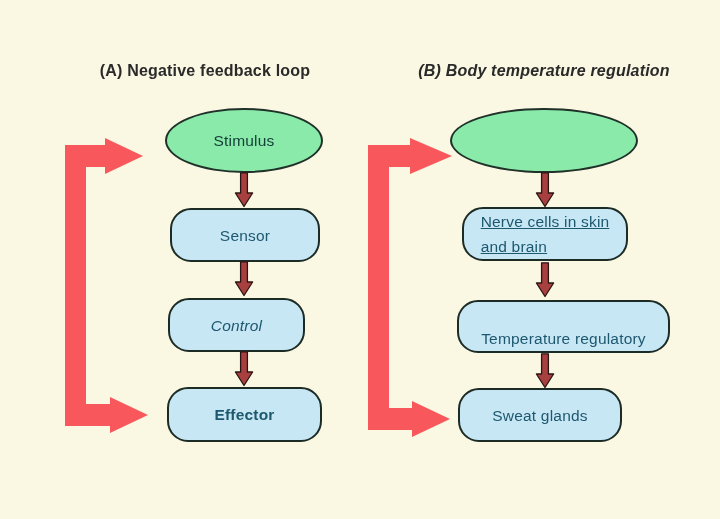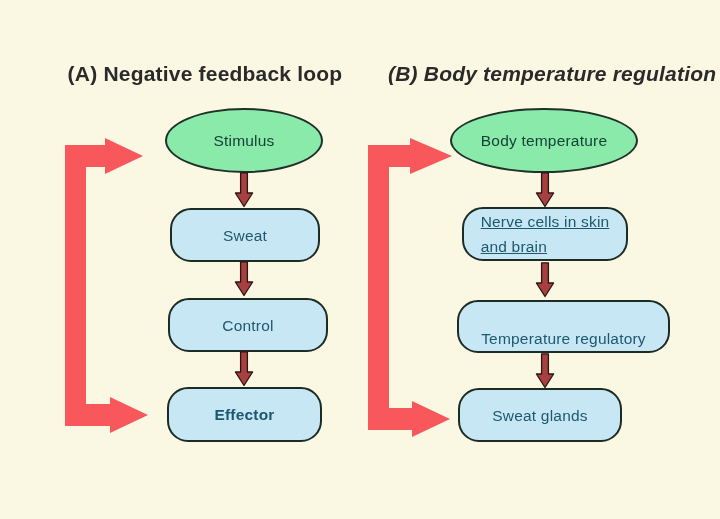--- a/index.html
+++ b/index.html
@@ -5,21 +5,21 @@
   html,body{margin:0;padding:0;}
   body{font-family:"Liberation Sans","DejaVu Sans",sans-serif;}
   .canvas{
     position:relative;
     width:720px;height:519px;
     background:#faf7e2;
     overflow:hidden;
   }
   .title{
     position:absolute;
-    font-size:21px;
+    font-size:16px;
     font-weight:bold;
     color:#2a2a2a;
     text-align:center;
     letter-spacing:.2px;
     white-space:nowrap;
   }
   .title-a{left:60px;top:62px;width:290px;}
   .title-b{left:388px;top:62px;width:312px;font-style:italic;}
 
   .node{
@@ -43,21 +43,21 @@
     background:#c8e7f5;
     border:2.5px solid #1d2b25;
     color:#1d586e;
   }
   .node .lines{width:fit-content;text-align:left;}
   .node.center-text .lines{text-align:left;}
 
   
   .n-stimulus{left:165px;top:108px;width:158px;height:65px;}
   .n-sensor  {left:170px;top:208px;width:150px;height:54px;}
-  .n-control {left:168px;top:298px;width:160px;height:54px;}
+  .n-control {left:168px;top:298px;width:137px;height:54px;font-style:italic;}
   .n-effector{left:167px;top:387px;width:155px;height:55px;font-weight:bold;}
 
   
   .n-bodytemp{left:450px;top:108px;width:188px;height:65px;}
   .n-nerve   {left:462px;top:207px;width:166px;height:54px;text-decoration:underline;}
   .n-tempreg {left:457px;top:300px;width:213px;height:53px;align-items:flex-end;}
   .n-sweat   {left:458px;top:388px;width:164px;height:54px;}
 
   .conn{position:absolute;width:20px;height:36px;}
   .conn-a1{left:234px;top:172px;}
@@ -88,39 +88,38 @@
   </svg>
 
   <div class="node ellipse center-text n-stimulus">
     <div class="lines">
       <div>Stimulus</div>
     </div>
   </div>
 
   <div class="node rrect center-text n-sensor">
     <div class="lines">
-      <div>Sweat</div>
+      <div>Sensor</div>
     </div>
   </div>
 
   <div class="node rrect center-text n-control">
     <div class="lines">
       <div>Control</div>
     </div>
   </div>
 
   <div class="node rrect center-text n-effector">
     <div class="lines">
       <div>Effector</div>
     </div>
   </div>
 
   <div class="node ellipse n-bodytemp">
     <div class="lines">
-      <div>Body temperature</div>
     </div>
   </div>
 
   <div class="node rrect n-nerve">
     <div class="lines">
       <div>Nerve cells in skin</div>
       <div>and brain</div>
     </div>
   </div>
 

